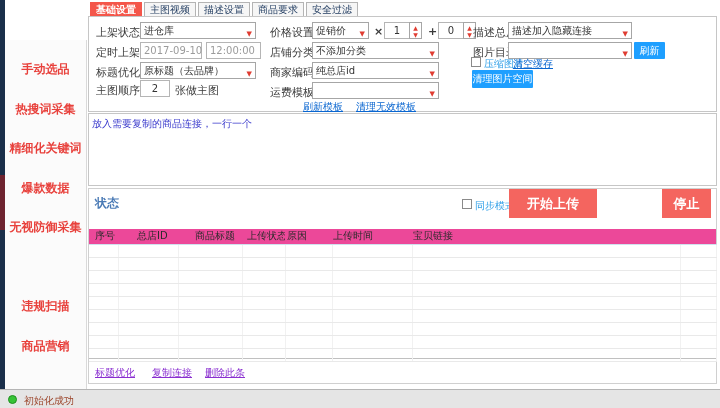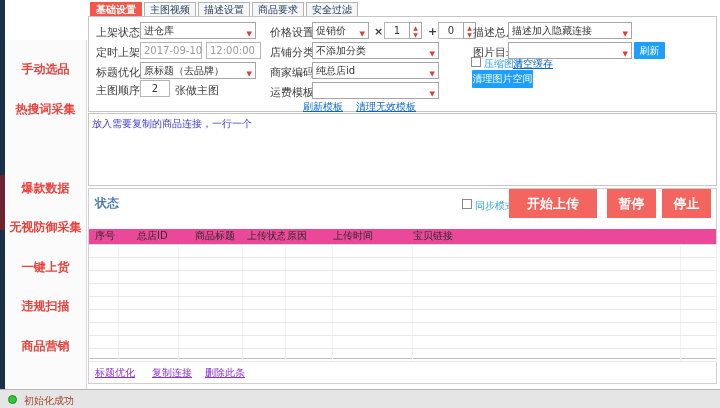--- a/index.html
+++ b/index.html
@@ -69,23 +69,23 @@
 <body>
 
 <div id="screen">
 
   <div class="rail">
     <div class="rail-thumb"></div>
   </div>
   <div class="sidebar" id="sidebar-host">
       <div class="side-item" style="top: 14px;">手动选品</div>
       <div class="side-item" style="top: 53.5px;">热搜词采集</div>
+      <div class="side-item" style="top: 93px;">精细化关键词</div>
       <div class="side-item" style="top: 132.5px;">爆款数据</div>
       <div class="side-item" style="top: 172px;">无视防御采集</div>
-      <div class="side-item" style="top: 211.5px;">一键上货</div>
       <div class="side-item" style="top: 251px;">违规扫描</div>
       <div class="side-item" style="top: 290.5px;">商品营销</div>
     </div>
 
   <div class="tabs" id="tabs-host">
       <div class="tab active">基础设置</div>
       <div class="tab">主图视频</div>
       <div class="tab">描述设置</div>
       <div class="tab">商品要求</div>
       <div class="tab">安全过滤</div>
@@ -163,21 +163,20 @@
   <button class="btn-blue" style="left:472px; top:70px; width:61px; height:18px;">清理图片空间</button>
 
   <div class="groupbox" id="text-box"></div>
   <div id="paste-text">放入需要复制的商品连接，一行一个</div>
 
   <div class="groupbox" id="status-box"></div>
   <div id="status-title">状态</div>
   <div class="chk" style="left:462px; top:199px;"></div>
   <div class="chk-lbl" style="left:475px; top:199px;">同步模式</div>
   <button class="btn-red" style="left:509px; top:189px; width:88px; height:29px;">开始上传</button>
-  <button class="btn-red" style="left:607px; top:189px; width:49px; height:29px;">暂停</button>
   <button class="btn-red" style="left:662px; top:189px; width:49px; height:29px;">停止</button>
 
   <div id="grid">
     <table>
       <colgroup id="grid-cols">
           <col style="width: 29px;">
           <col style="width: 60px;">
           <col style="width: 64px;">
           <col style="width: 43px;">
           <col style="width: 47px;">

